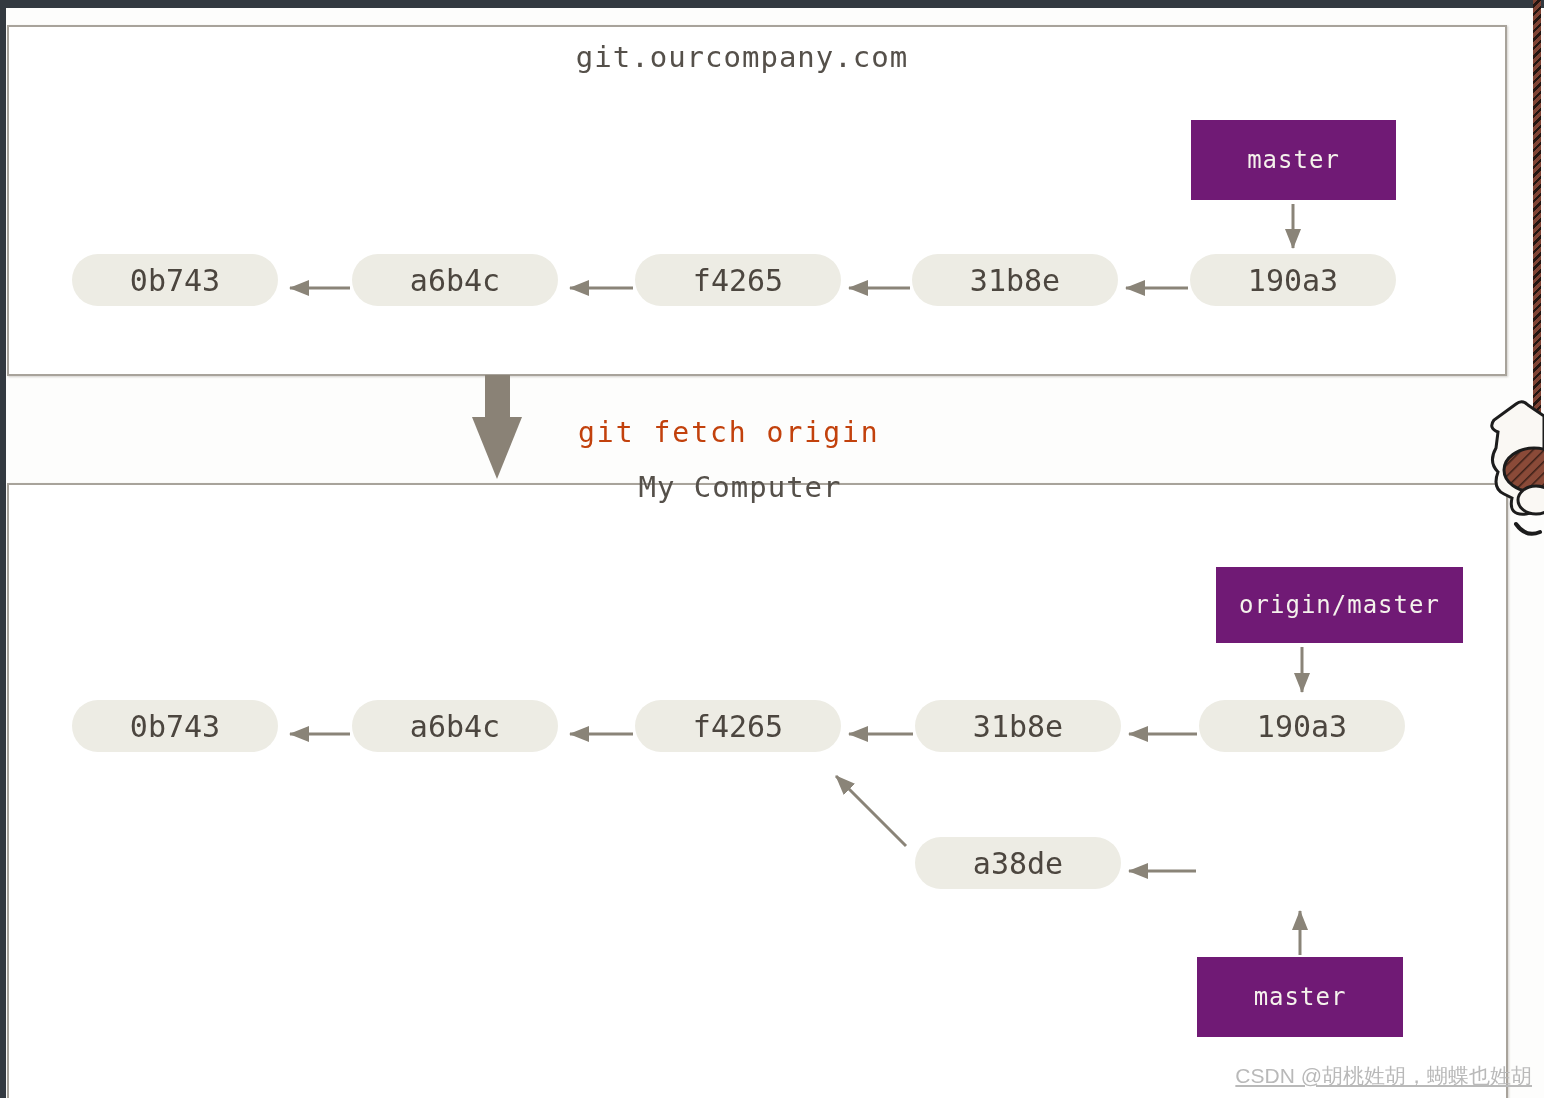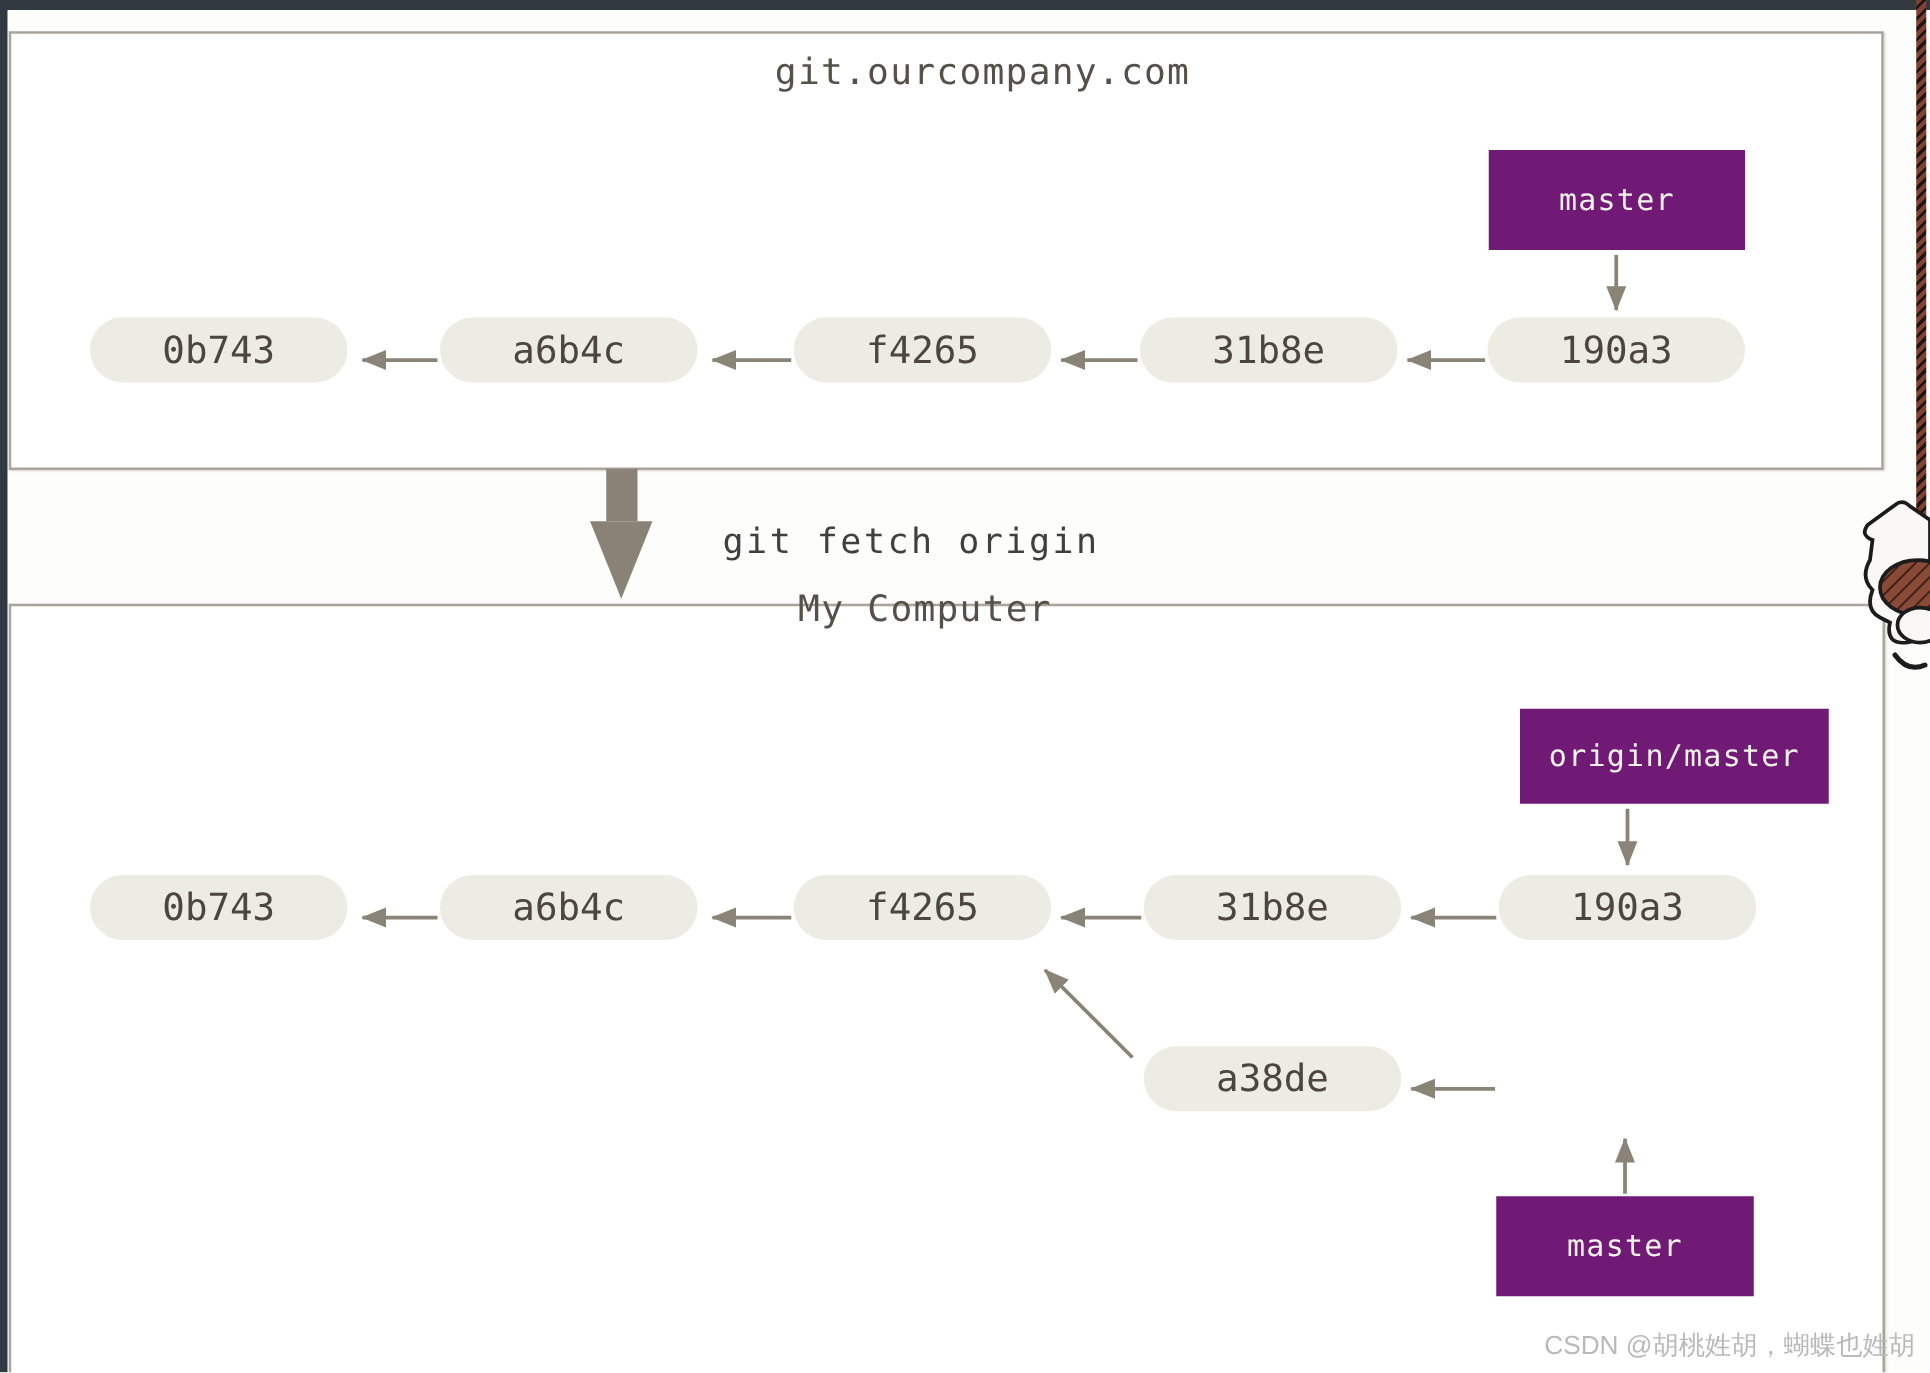--- a/index.html
+++ b/index.html
@@ -15,55 +15,55 @@
   .repo-box{
     position:absolute;box-sizing:border-box;border:2px solid #a8a39b;background:#ffffff;
     box-shadow:1px 1px 2px rgba(160,155,145,.45);z-index:1;
   }
   .repo-box.server{left:7px;top:25px;width:1500px;height:351px;}
   .repo-box.local{left:7px;top:483px;width:1501px;height:660px;}
 
   .repo-title{
     position:absolute;text-align:center;color:#55504a;font-size:29px;z-index:3;letter-spacing:1px;
   }
-  .repo-title.server{left:7px;top:40px;width:1470px;margin-left:44px;}
+  .repo-title.server{left:7px;top:40px;width:1470px;}
   .repo-title.local{left:7px;top:470px;width:1466px;}
 
   
   .commit{
     position:absolute;width:206px;height:52px;border-radius:34px;background:#edece4;
     display:flex;align-items:center;justify-content:center;
     color:#4c463f;font-size:30px;z-index:3;
   }
 
   
   .branch-label{
     position:absolute;background:#701a75;color:#f5f2ec;font-size:24px;
     display:flex;align-items:center;justify-content:center;z-index:3;letter-spacing:1px;
   }
 
   
   .fetch-label{
-    position:absolute;left:578px;top:416px;font-size:28px;color:#404040;z-index:3;letter-spacing:2px;
+    position:absolute;left:578px;top:416px;font-size:28px;color:#c2410c;z-index:3;letter-spacing:2px;
   }
 
   
   .arrows{position:absolute;left:0;top:0;z-index:4;pointer-events:none;}
 
   
   .rope{
     position:absolute;left:1533px;top:0;width:8px;height:462px;z-index:6;
     background:repeating-linear-gradient(135deg,#7e4233 0px,#7e4233 3.5px,#241511 3.5px,#241511 6px);
   }
   .mascot{position:absolute;left:1482px;top:398px;z-index:7;}
 
   
   .watermark{
     position:absolute;left:1150px;top:1062px;width:382px;text-align:right;
-    font-family:"Liberation Sans",sans-serif;font-size:21px;color:#b9b9b9;z-index:8;
+    font-family:"Liberation Sans",sans-serif;font-size:21px;color:#b9b9b9;z-index:8;text-decoration:underline;
   }
 </style>
 </head>
 <body>
 
 <div class="canvas">
 
   <div class="edge-top"></div>
   <div class="edge-left"></div>
 

